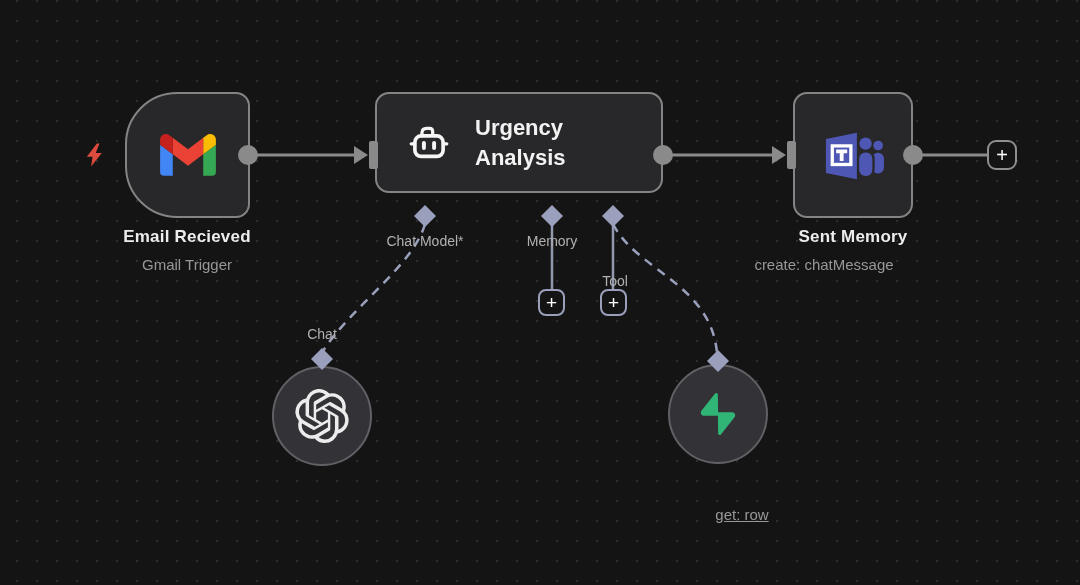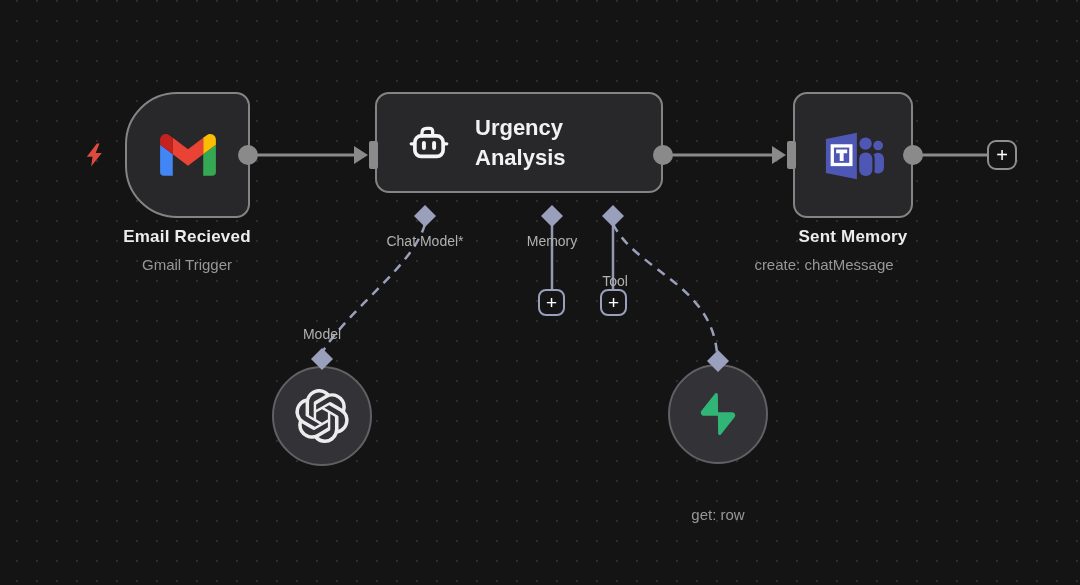--- a/index.html
+++ b/index.html
@@ -83,29 +83,29 @@
     </svg>
   </div>
   <div class="label node-title" style="left:853px;top:227px;">Sent Memory</div>
   <div class="label node-sub" style="left:824px;top:256px;">create: chatMessage</div>
 
   <div class="node round nz" style="left:272px;top:366px;width:100px;height:100px;">
     <svg width="54" height="54" viewBox="0 0 24 24">
       <path fill="#ececec" d="M22.2819 9.8211a5.9847 5.9847 0 0 0-.5157-4.9108 6.0462 6.0462 0 0 0-6.5098-2.9A6.0651 6.0651 0 0 0 4.9807 4.1818a5.9847 5.9847 0 0 0-3.9977 2.9 6.0462 6.0462 0 0 0 .7427 7.0966 5.98 5.98 0 0 0 .511 4.9107 6.051 6.051 0 0 0 6.5146 2.9001A5.9847 5.9847 0 0 0 13.2599 24a6.0557 6.0557 0 0 0 5.7718-4.2058 5.9894 5.9894 0 0 0 3.9977-2.9001 6.0557 6.0557 0 0 0-.7475-7.073zm-9.022 12.6081a4.4755 4.4755 0 0 1-2.8764-1.0408l.1419-.0804 4.7783-2.7582a.7948.7948 0 0 0 .3927-.6813v-6.7369l2.02 1.1686a.071.071 0 0 1 .038.052v5.5826a4.504 4.504 0 0 1-4.4945 4.4944zm-9.6607-4.1254a4.4708 4.4708 0 0 1-.5346-3.0137l.142.0852 4.783 2.7582a.7712.7712 0 0 0 .7806 0l5.8428-3.3685v2.3324a.0804.0804 0 0 1-.0332.0615L9.74 19.9502a4.4992 4.4992 0 0 1-6.1408-1.6464zM2.3408 7.8956a4.485 4.485 0 0 1 2.3655-1.9728V11.6a.7664.7664 0 0 0 .3879.6765l5.8144 3.3543-2.0201 1.1685a.0757.0757 0 0 1-.071 0l-4.8303-2.7865A4.504 4.504 0 0 1 2.3408 7.8956zm16.5963 3.8558L13.1038 8.364 15.1192 7.2a.0757.0757 0 0 1 .071 0l4.8303 2.7913a4.4944 4.4944 0 0 1-.6765 8.1042v-5.6772a.79.79 0 0 0-.407-.667zm2.0107-3.0231l-.142-.0852-4.7735-2.7818a.7759.7759 0 0 0-.7854 0L9.409 9.2297V6.8974a.0662.0662 0 0 1 .0284-.0615l4.8303-2.7866a4.4992 4.4992 0 0 1 6.6802 4.66zM8.3065 12.863l-2.02-1.1638a.0804.0804 0 0 1-.038-.0567V6.0742a4.4992 4.4992 0 0 1 7.3757-3.4537l-.142.0805L8.704 5.459a.7948.7948 0 0 0-.3927.6813zm1.0976-2.3654l2.602-1.4998 2.6069 1.4998v2.9994l-2.5974 1.4997-2.6067-1.4997z"></path>
     </svg>
   </div>
-  <div class="label port-label" style="left:322px;top:326px;">Model</div>
+  <div class="label port-label" style="left:322px;top:326px;">Chat</div>
 
   <div class="node round nz" style="left:668px;top:364px;width:100px;height:100px;">
     <svg width="52" height="52" viewBox="0 0 24 24">
       <path fill="#31b577" d="M13.3501 21.4299c-.4198.5283-1.27.2384-1.2797-.4368l-.1466-9.8095h6.591c1.1941 0 1.8598 1.3793 1.1169 2.3141l-6.2816 7.9322z"></path>
       <path fill="#31b577" d="M10.6499 2.5701c.4198-.5283 1.27-.2384 1.2797.4368l.1466 9.8095h-6.591c-1.1941 0-1.8598-1.3793-1.1169-2.3141l6.2816-7.9322z"></path>
     </svg>
   </div>
-  <div class="label node-sub" style="left:718px;top:506px;">get: row</div>
+  <div class="label node-sub" style="left:742px;top:506px;text-decoration:underline;">get: row</div>
 
   <svg class="edges" width="1080" height="585" viewBox="0 0 1080 585">
 
     <path d="M248,155 H362" stroke="#8a8a8a" stroke-width="3" fill="none"></path>
     <polygon points="354,146 368,155 354,164" fill="#8a8a8a"></polygon>
     <rect x="369" y="141" width="9" height="28" rx="2" fill="#8a8a8a"></rect>
     <circle cx="248" cy="155" r="10" fill="#8a8a8a"></circle>
 
     <path d="M663,155 H780" stroke="#8a8a8a" stroke-width="3" fill="none"></path>
     <polygon points="772,146 786,155 772,164" fill="#8a8a8a"></polygon>

